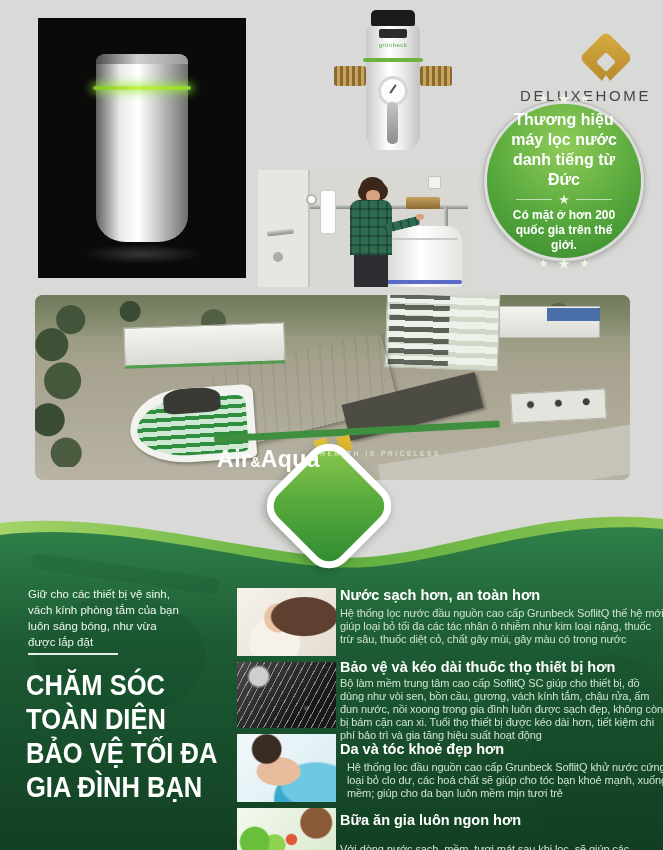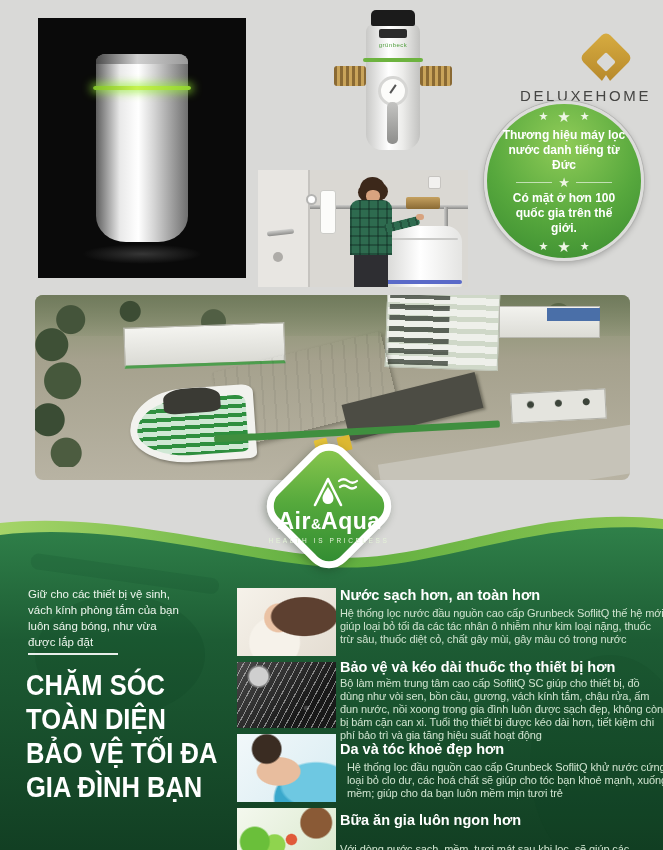--- a/index.html
+++ b/index.html
@@ -44,21 +44,21 @@
   .dx-notch { left:19px; bottom:-2px; width:0; height:0; border-left:9px solid transparent; border-right:9px solid transparent; border-bottom:13px solid #d9d9d7; }
   .dx-text { left:520px; top:87px; width:150px; font-size:15px; letter-spacing:2.6px; color:#454543; white-space:nowrap; }
 
   
   .badge { left:484px; top:101px; width:160px; height:160px; border-radius:50%;
            background:radial-gradient(circle at 50% 26%, #90cc58 0%, #57a83d 55%, #37892f 100%);
            border:3px solid #dddddb; box-shadow:0 0 0 1px #b4b4b2, 0 2px 6px rgba(0,0,0,.25);
            display:flex; flex-direction:column; align-items:center; justify-content:center; text-align:center; }
   .b-stars { display:flex; align-items:center; gap:9px; color:#eef6e4; line-height:1; margin:1px 0; }
   .b-stars .s-sm { font-size:11px; } .b-stars .s-md { font-size:15px; }
-  .b-line1 { width:132px; font-size:12px; font-weight:bold; color:#ffffff; line-height:1.25; margin-top:3px; }
+  .b-line1 { width:132px; font-size:16px; font-weight:bold; color:#ffffff; line-height:1.25; margin-top:3px; }
   .b-div { display:flex; align-items:center; gap:6px; margin:3px 0 2px; }
   .b-div .hl { width:36px; height:1px; background:rgba(255,255,255,.6); }
   .b-div .st { color:#eef6e4; font-size:13px; line-height:1; }
   .b-line2 { width:124px; font-size:12px; font-weight:bold; color:#ffffff; line-height:1.25; margin-bottom:2px; }
 
   
   .boyshot { left:258px; top:170px; width:210px; height:117px; background:#dad8d3; overflow:hidden; }
   .door { left:0; top:0; width:52px; height:117px; background:#e8e6e2; border-right:2px solid #c6c4c0; }
   .handle { left:9px; top:60px; width:27px; height:5px; border-radius:3px; background:linear-gradient(180deg,#cfcfcd,#8e8e8c); transform:rotate(-6deg); }
   .knob { left:15px; top:82px; width:10px; height:10px; border-radius:50%; background:#aeaca8; }
@@ -125,21 +125,21 @@
   .f-road { left:58%; top:80%; width:46%; height:26%; background:#c6c3b8; transform:rotate(-9deg); }
 
   
   .wave-svg { left:0; top:505px; width:663px; height:345px; }
 
   
   .diamond-wrap { left:257px; top:434px; width:144px; height:144px; }
   .d-shape { left:21px; top:21px; width:102px; height:102px; transform:rotate(45deg);
              background:linear-gradient(135deg,#8dc94f 0%,#55a93c 48%,#2f8a31 100%);
              border:7px solid #ffffff; border-radius:24px; box-shadow:0 3px 8px rgba(20,40,20,.35); }
-  .d-content { left:0; top:3px; width:144px; height:144px; display:flex; flex-direction:column; align-items:center; justify-content:center; }
+  .d-content { left:0; top:12px; width:144px; height:144px; display:flex; justify-content:center; }
   .d-word { color:#ffffff; line-height:1; margin-top:2px; white-space:nowrap; }
   .d-word .big { font-size:23px; font-weight:bold; letter-spacing:.5px; }
   .d-word .amp { font-size:14px; font-weight:bold; }
   .d-tag { margin-top:4px; font-size:6.5px; letter-spacing:2.6px; color:#e4f2d8; white-space:nowrap; }
 
   
   .intro { left:28px; top:586px; width:158px; font-size:11.5px; line-height:16px; color:#eef6ee; }
   .divider { left:28px; top:653px; width:90px; height:2px; background:rgba(255,255,255,.9); }
   .headline { left:26px; top:668px; width:210px; }
   .headline div { font-size:29px; font-weight:bold; color:#ffffff; line-height:34px; letter-spacing:0;
@@ -213,21 +213,21 @@
       <span class="s-sm">★</span>
       <span class="s-md">★</span>
       <span class="s-sm">★</span>
     </div>
     <div class="b-line1">Thương hiệu máy lọc nước danh tiếng từ Đức</div>
     <div class="b-div">
       <span class="hl"></span>
       <span class="st">★</span>
       <span class="hl"></span>
     </div>
-    <div class="b-line2">Có mặt ở hơn 100 quốc gia trên thế giới.</div>
+    <div class="b-line2">Có mặt ở hơn 200 quốc gia trên thế giới.</div>
     <div class="b-stars">
       <span class="s-sm">★</span>
       <span class="s-md">★</span>
       <span class="s-sm">★</span>
     </div>
   </div>
 
   <div class="abs boyshot">
     <div class="abs door"></div>
     <div class="abs handle"></div>

